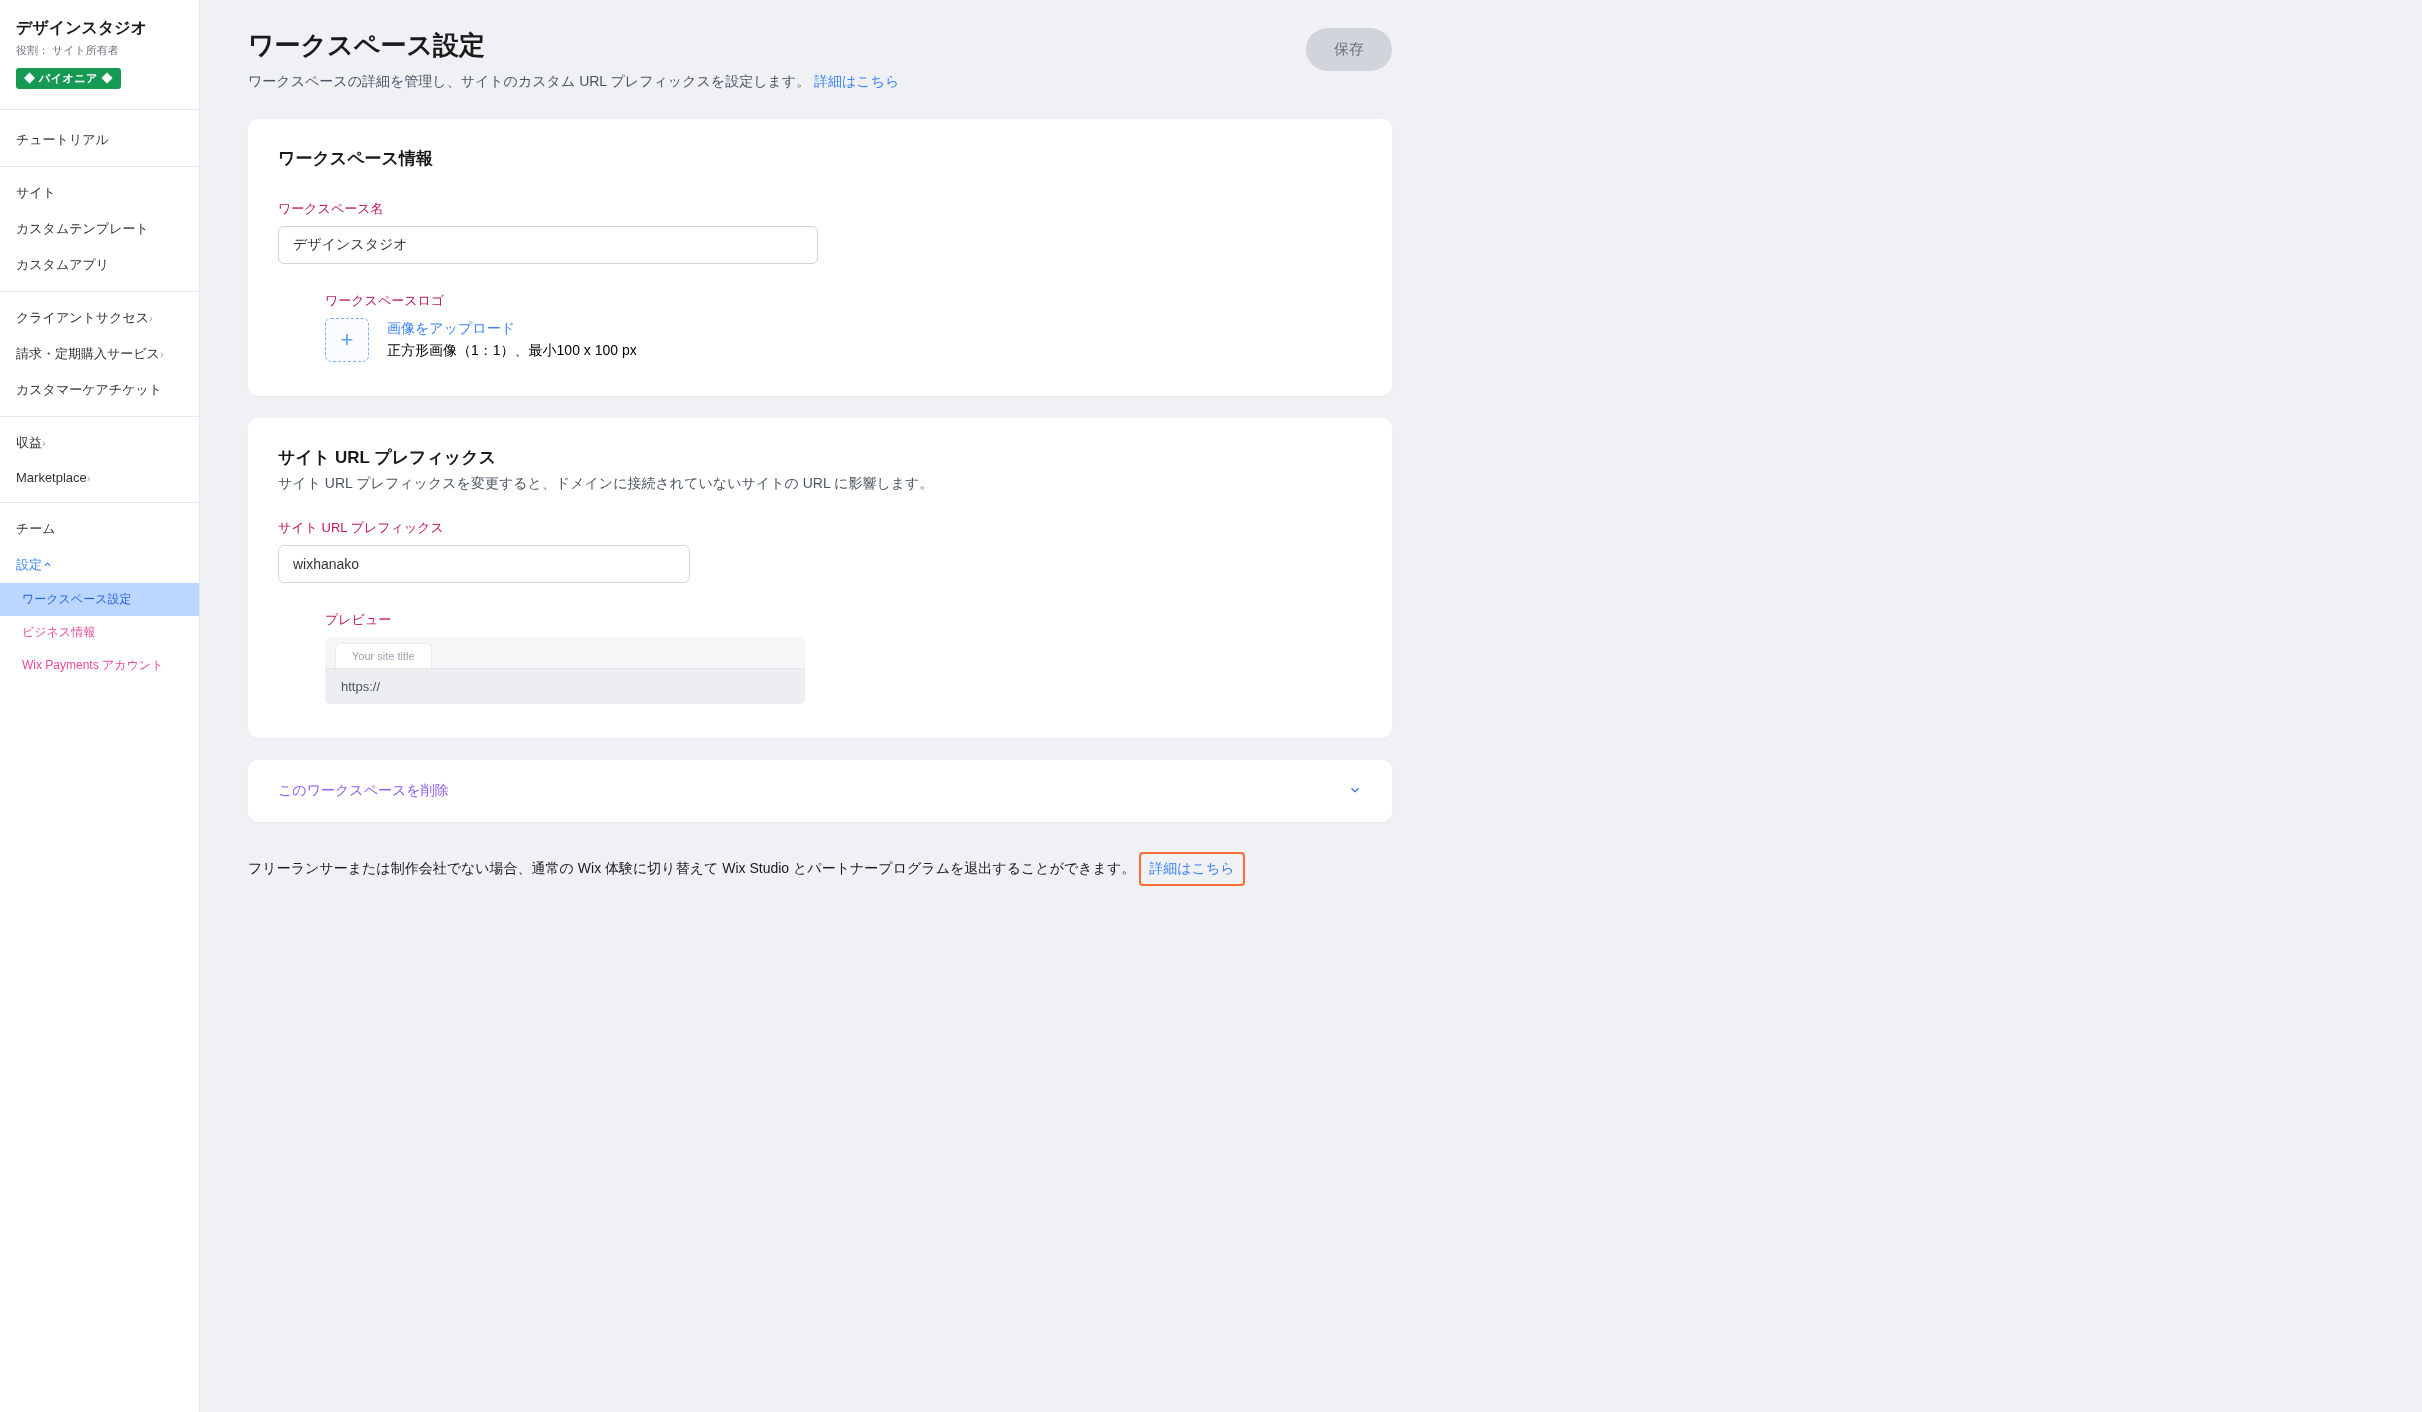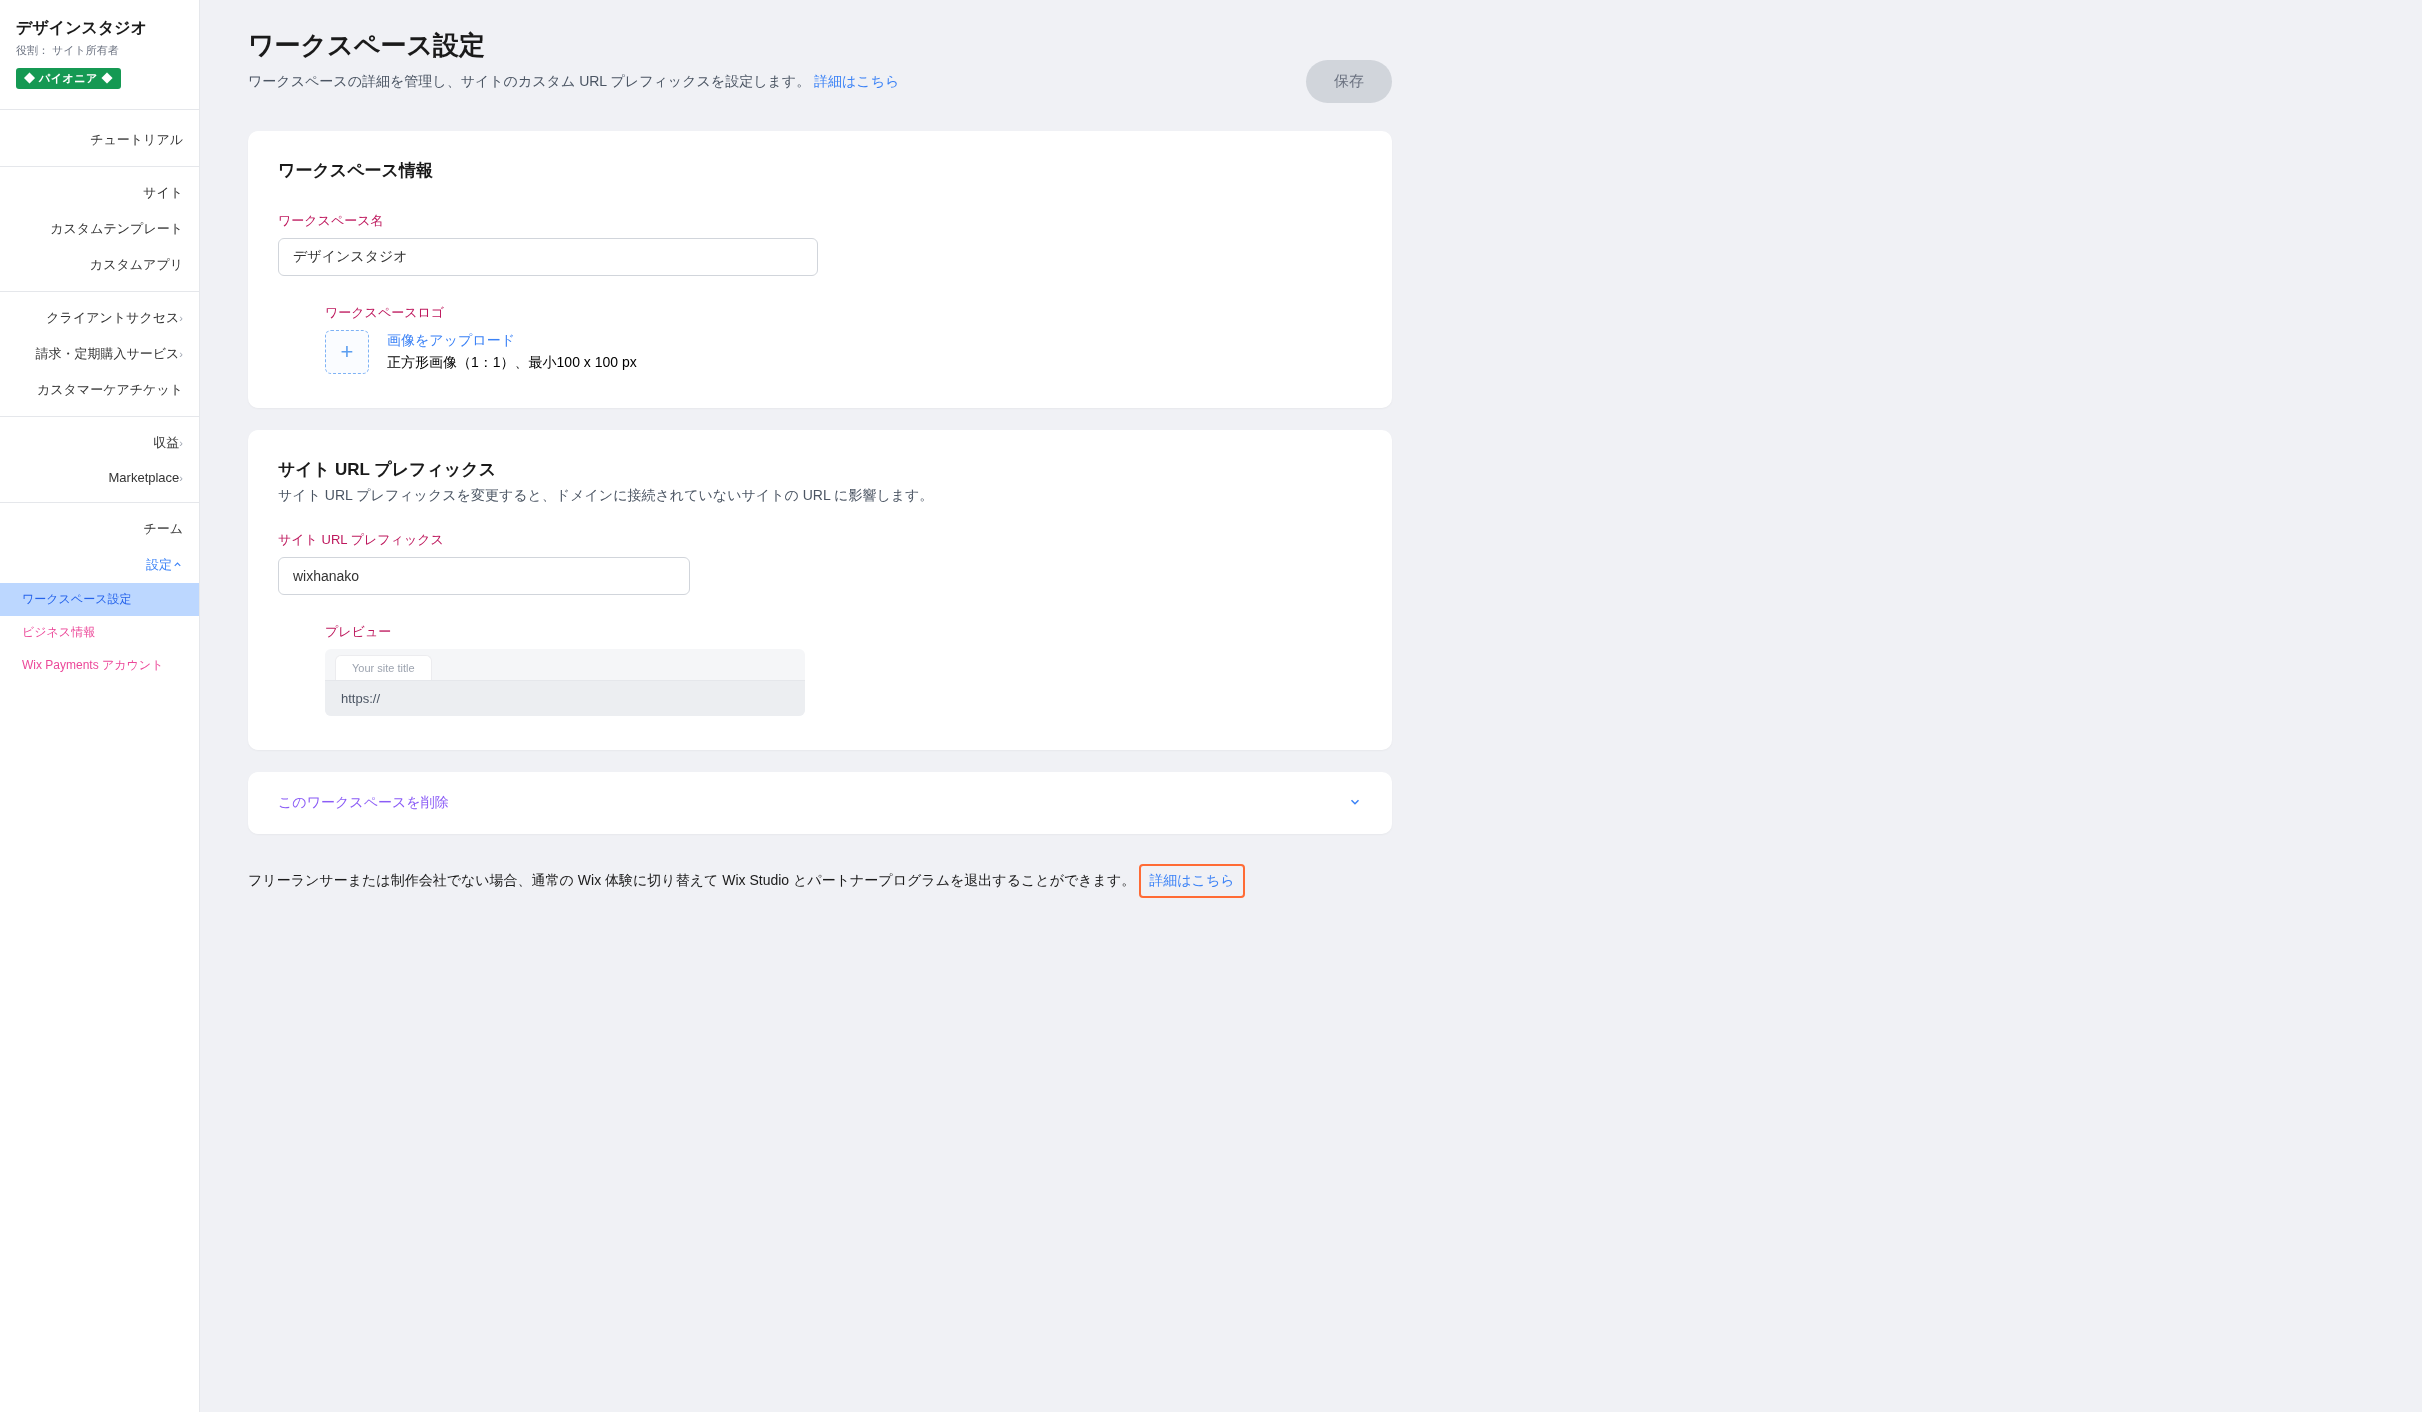--- a/index.html
+++ b/index.html
@@ -44,21 +44,21 @@
 }
 .sidebar-divider {
   height: 1px;
   background: #e5e7eb;
   margin: 8px 0;
 }
 .sidebar-nav { padding: 4px 0; }
 .sidebar-item {
   display: flex;
   align-items: center;
-  justify-content: flex-end;
+  justify-content: flex-start;
   padding: 9px 16px;
   cursor: pointer;
   color: #333;
   font-size: 13px;
 }
 .sidebar-item.active {
   color: #3b82f6;
 }
 .sidebar-item .chevron {
   color: #9ca3af;
@@ -104,21 +104,20 @@
 }
 .save-btn {
   background: #d1d5db;
   color: #6b7280;
   border: none;
   border-radius: 24px;
   padding: 12px 28px;
   font-size: 15px;
   font-weight: 500;
   cursor: pointer;
-  margin-top: 32px;
 }
 
 .card {
   background: #fff;
   border-radius: 10px;
   padding: 28px 30px 34px 30px;
   margin-bottom: 22px;
   box-shadow: 0 1px 2px rgba(0,0,0,0.04);
 }
 .card-title {

